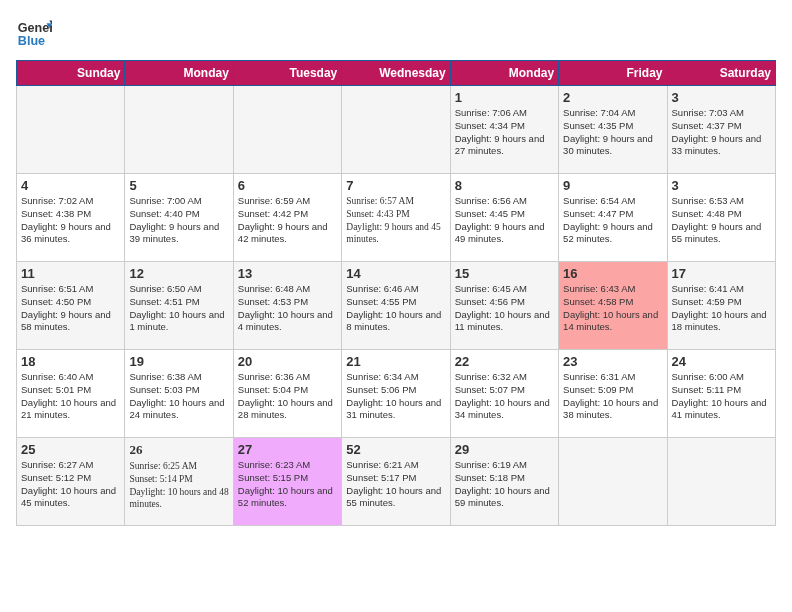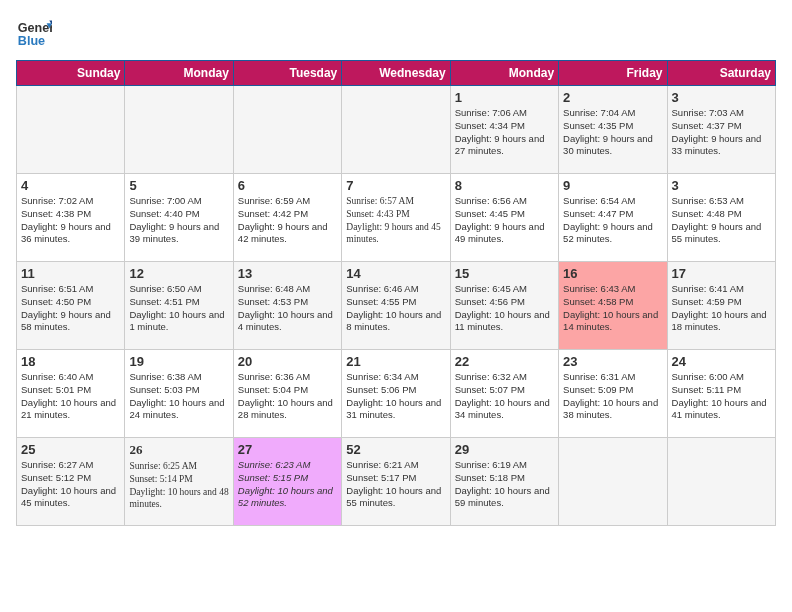--- a/index.html
+++ b/index.html
@@ -283,21 +283,21 @@
 Daylight: 10 hours and 45 minutes.</div>
         </td>
         <td style="background-color: rgb(245, 245, 245); font-family: Liberation Serif, serif;">
           <span class="day-num">26</span>
           <div class="day-info" style="white-space: pre-line;">Sunrise: 6:25 AM
 Sunset: 5:14 PM
 Daylight: 10 hours and 48 minutes.</div>
         </td>
         <td style="background-color: #f0abfc;">
           <span class="day-num">27</span>
-          <div class="day-info" style="white-space: pre-line; font-style: italic;">Sunrise: 6:23 AM
+          <div class="day-info" style="white-space: pre-line;">Sunrise: 6:23 AM
 Sunset: 5:15 PM
 Daylight: 10 hours and 52 minutes.</div>
         </td>
         <td style="background-color: rgb(245, 245, 245);">
           <span class="day-num">52</span>
           <div class="day-info" style="white-space: pre-line;">Sunrise: 6:21 AM
 Sunset: 5:17 PM
 Daylight: 10 hours and 55 minutes.</div>
         </td>
         <td style="background-color: rgb(245, 245, 245);">

